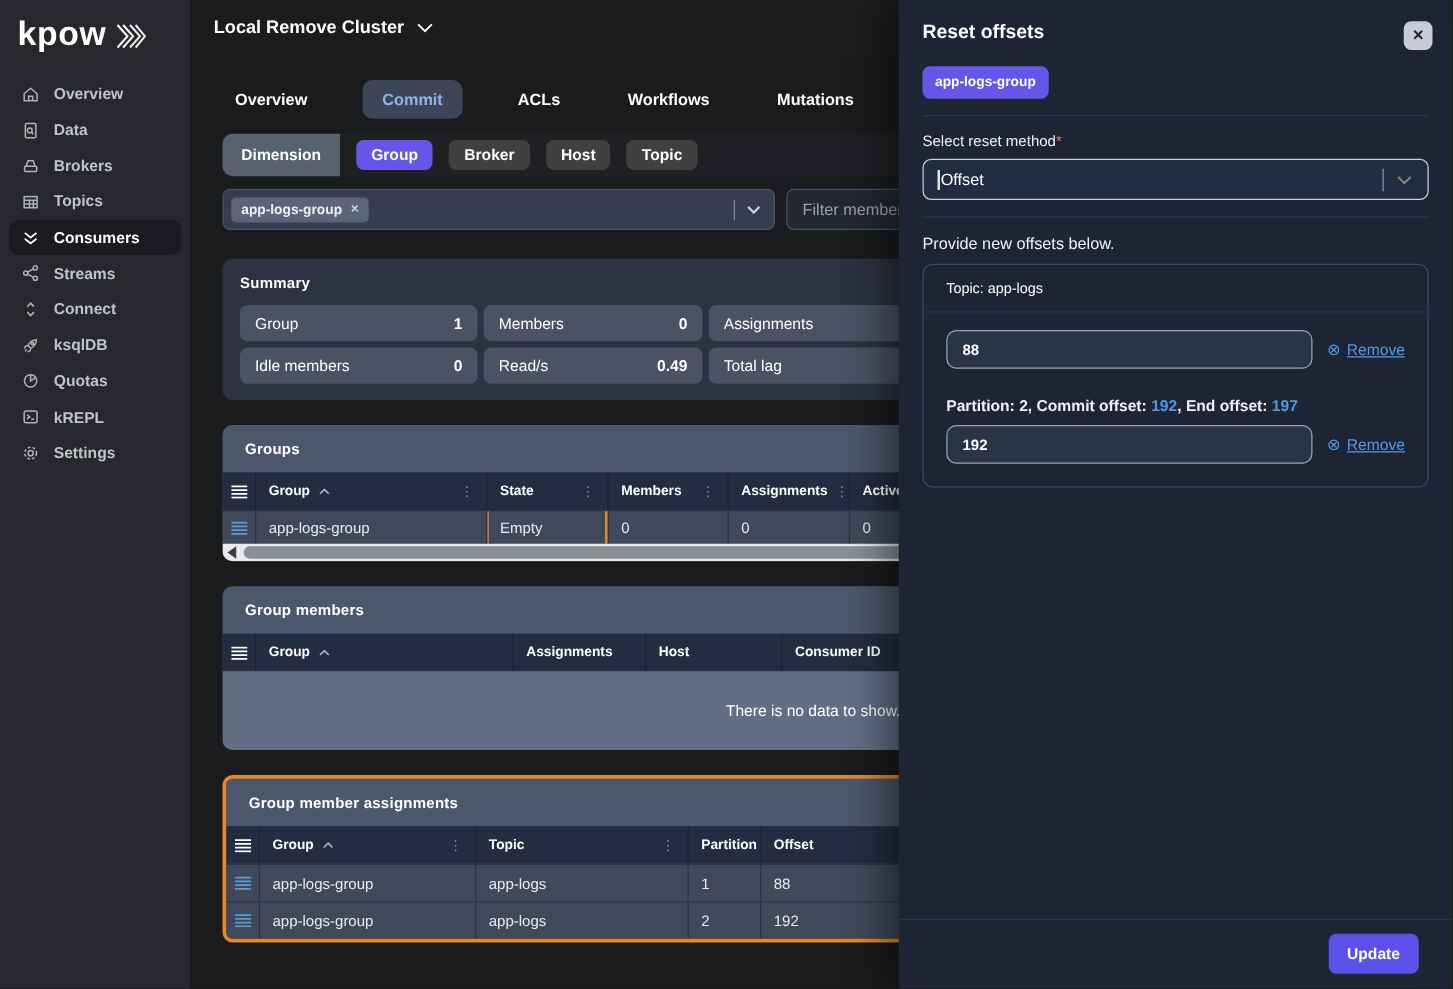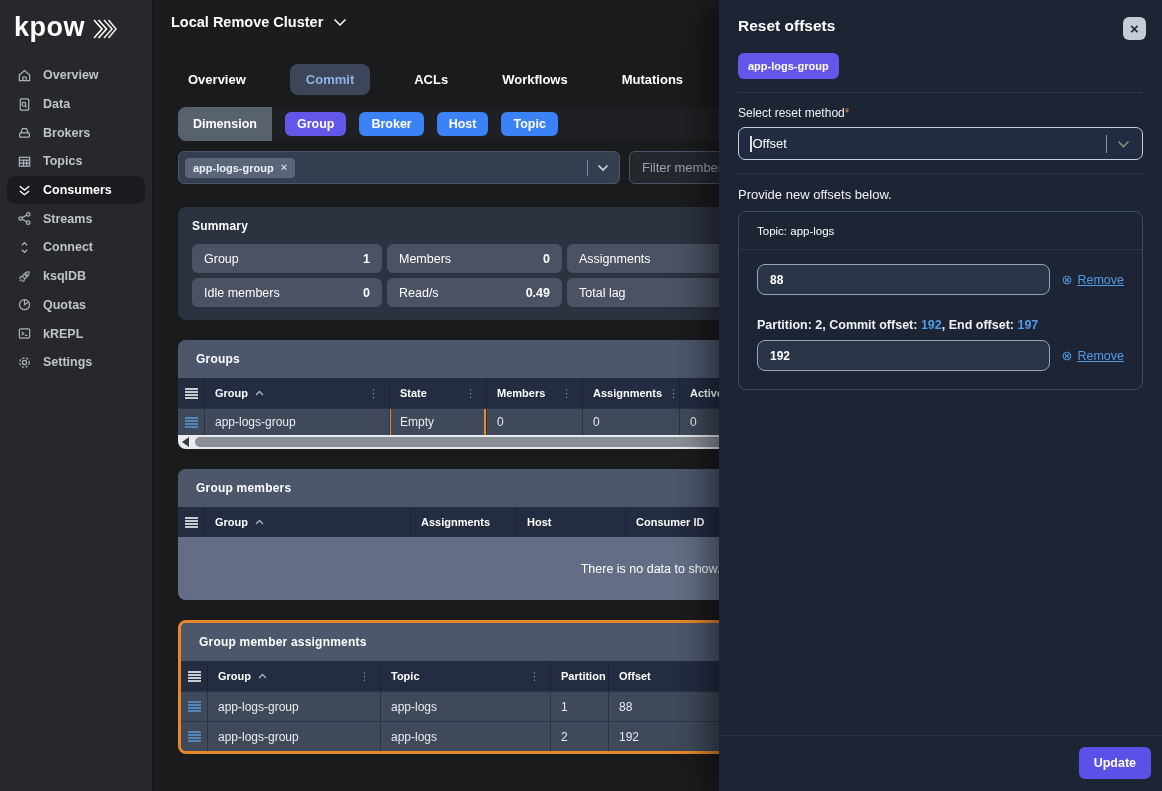--- a/index.html
+++ b/index.html
@@ -40,21 +40,21 @@
   .tabs { display:flex; align-items:center; gap:34px; margin-bottom:12px; }
   .tab { padding:8px 10px; font-size:13px; font-weight:bold; color:#fff; cursor:pointer; border-radius:8px; }
   .tab.active { background:#3c4658; color:#8fb3e8; padding:8px 16px; }
 
   
   .dim-bar { width:952px; height:34px; background:#1f2023; border-radius:8px; display:flex; align-items:center; }
   .dim-label { height:100%; display:flex; align-items:center; padding:0 15px; background:#58626f; color:#fff;
     font-size:12.5px; font-weight:bold; border-radius:8px 0 0 8px; }
   .dim-pills { display:flex; gap:13px; margin-left:13px; }
   .pill { height:24px; display:flex; align-items:center; padding:0 12px; border-radius:6px;
-    background:#3b82f6; color:#fff; font-size:12.5px; font-weight:bold; cursor:pointer; }
+    background:#404040; color:#fff; font-size:12.5px; font-weight:bold; cursor:pointer; }
   .pill.active { background:#6456e8; }
 
   
   .filter-row { display:flex; gap:9px; margin-top:10px; }
   .select-box { width:442px; height:33px; background:#343e4e; border:1px solid #4a546a; border-radius:6px;
     display:flex; align-items:center; padding:0 10px 0 6px; cursor:pointer; }
   .tag { display:flex; align-items:center; gap:7px; background:#5a6578; border-radius:4px;
     padding:4px 8px; font-size:11px; font-weight:bold; color:#eef1f6; }
   .tag-x { color:#cdd4e0; font-size:11px; cursor:pointer; line-height:1; }
   .select-right { margin-left:auto; display:flex; align-items:center; gap:9px; }
@@ -127,21 +127,21 @@
   .part-label { font-size:12.5px; font-weight:bold; color:#f0f2f6; }
   .part-label .num { color:#519be4; }
   .part-row { display:flex; align-items:center; margin-top:8px; }
   .offset-input { width:316px; height:31px; background:#2a3447; border:1px solid #99a3b3; border-radius:8px;
     color:#fff; font-size:12px; font-weight:bold; padding:0 12px; font-family:"Liberation Sans",sans-serif; }
   .remove-link { margin-left:12px; display:flex; align-items:center; gap:5px; color:#519be4;
     font-size:12.5px; text-decoration:none; cursor:pointer; }
   .remove-link .rm-ico { font-size:13px; text-decoration:none; }
   .remove-link .rm-txt { text-decoration:underline; }
 
-  .panel-foot { border-top:1px solid #2b3448; padding:11px 11px 12px 17px; display:flex; justify-content:flex-end; }
+  .panel-foot { border-top:1px solid #2b3448; padding:11px 27px 12px 17px; display:flex; justify-content:flex-end; }
   .update-btn { background:#5b50e8; border:none; border-radius:6px; color:#fff; font-size:12.5px; font-weight:bold;
     padding:9px 15px; cursor:pointer; font-family:"Liberation Sans",sans-serif; }
 </style>
 </head>
 <body>
 
 <div class="sidebar">
   <div class="logo">
     <span class="logo-text">kpow</span>
     <span class="logo-chevrons">

